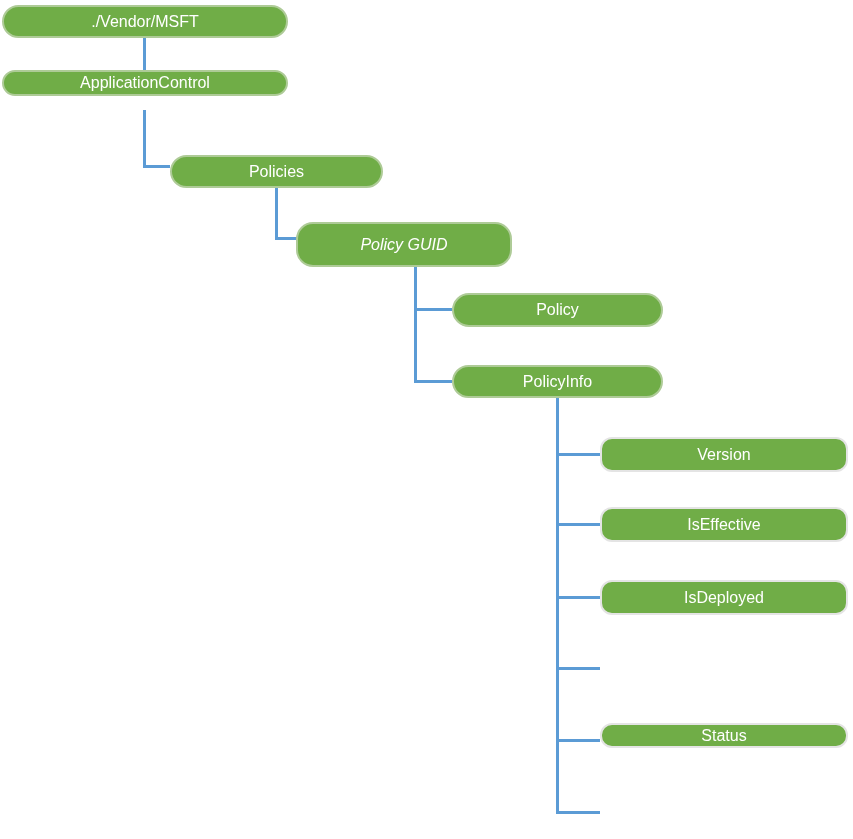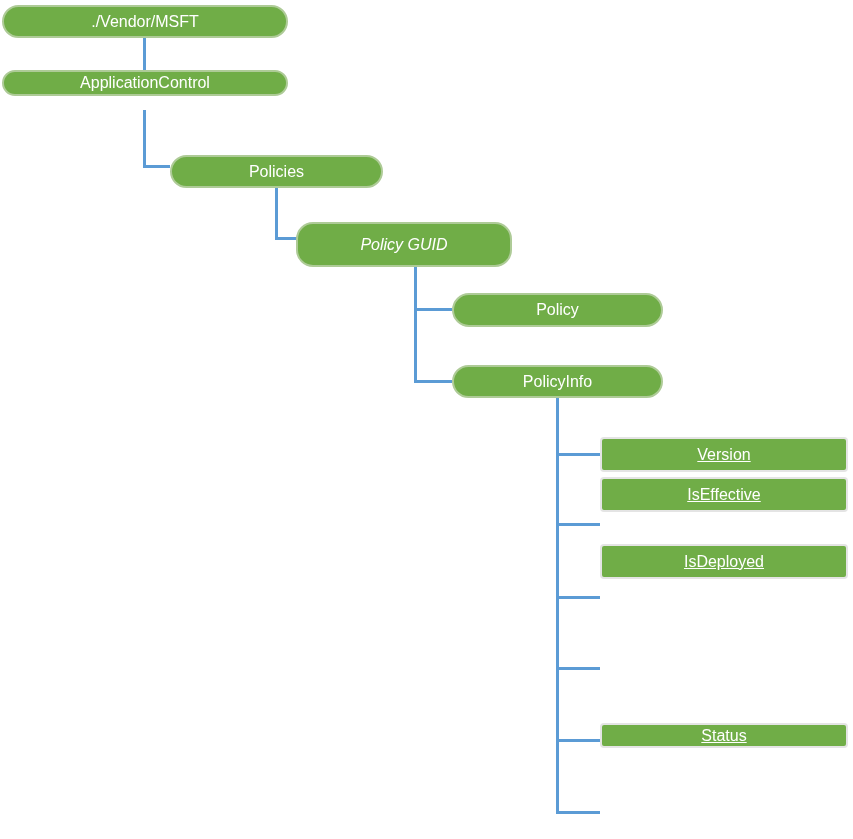--- a/index.html
+++ b/index.html
@@ -26,23 +26,22 @@
     font-size: 16px;
     line-height: 1;
     white-space: nowrap;
     z-index: 2;
   }
   .node.pill {
     border-radius: 17px;
     border: 2px solid var(--node-pill-border, #b5cda2);
   }
   .node.rect {
-    border-radius: 4px;
+    border-radius: 12px;
     border: 2px solid var(--node-rect-border, #e4e4e4);
-    text-decoration: underline;
   }
   .node.italic span {
     font-style: italic;
   }
   .conn {
     position: absolute;
     background: var(--connector, #5b9bd5);
     z-index: 1;
   }
   .conn.v { width: 3px; }
@@ -94,25 +93,25 @@
   </div>
 
   <div class="node pill" style="left:452px; top:365px; width:211px; height:33px">
     <span>PolicyInfo</span>
   </div>
 
   <div class="node rect" style="left:600px; top:437px; width:248px; height:35px">
     <span>Version</span>
   </div>
 
-  <div class="node rect" style="left:600px; top:477px; width:248px; height:35px">
+  <div class="node rect" style="left:600px; top:507px; width:248px; height:35px">
     <span>IsEffective</span>
   </div>
 
-  <div class="node rect" style="left:600px; top:544px; width:248px; height:35px">
+  <div class="node rect" style="left:600px; top:580px; width:248px; height:35px">
     <span>IsDeployed</span>
   </div>
 
 
   <div class="node rect" style="left:600px; top:723px; width:248px; height:25px">
     <span>Status</span>
   </div>
 
 
 </div>

